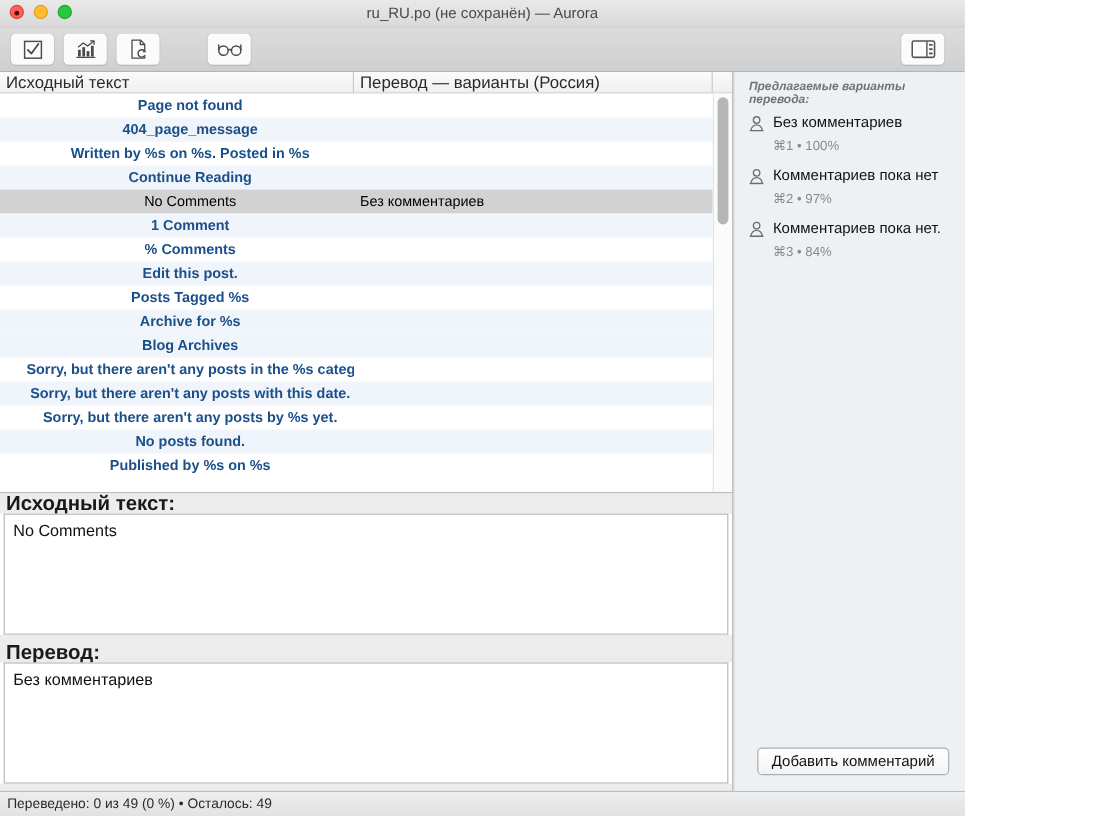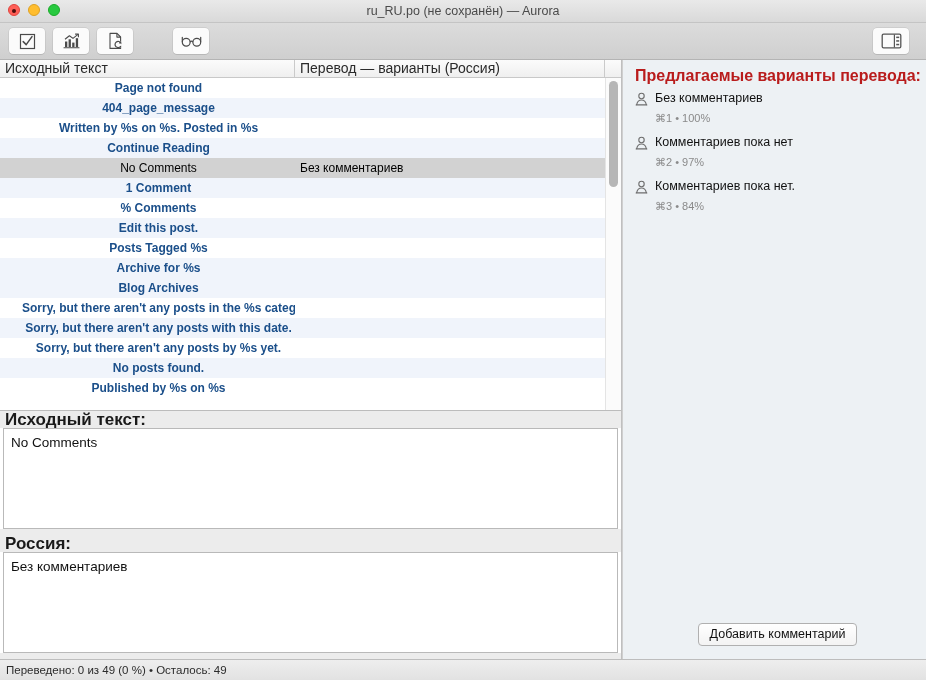--- a/index.html
+++ b/index.html
@@ -7,21 +7,21 @@
     background: #ffffff;
   }
   body {
     width: 926px; height: 680px;
     font-family: "Liberation Sans", sans-serif;
     -webkit-font-smoothing: antialiased;
     overflow: hidden;
   }
   #app {
     position: relative;
-    width: 926px; height: 680px;
+    width: 804px; height: 680px;
     background: #ececec;
     display: flex;
     flex-direction: column;
   }
 
   
   .titlebar {
     position: relative;
     height: 22px;
     background: linear-gradient(#e9e9e9, #d9d9d9);
@@ -227,24 +227,25 @@
     display: inline-block;
     width: 1px;
     height: 14px;
     background: transparent;
     vertical-align: -2px;
   }
   .spacer-sm { height: 6px; flex: 0 0 auto; background: #ececec; }
 
   
   .sugg-title {
-    font-size: 16px;
+    font-size: 10px;
     font-weight: bold;
-    color: #b91c1c;
+    color: #737373;
     padding: 7px 0 6px 12px;
+    font-style: italic;
   }
   .sugg-list { padding-left: 10px; }
   .sugg {
     display: flex;
     align-items: flex-start;
     margin-bottom: 10px;
     cursor: default;
   }
   .sugg .picon {
     width: 14px;
@@ -450,21 +451,21 @@
         </div>
       </div>
 
       <div class="pane-label">Исходный текст:</div>
       <div class="pane-box" id="src-box">
         <span>No Comments</span>
       </div>
 
       <div class="spacer-sm"></div>
 
-      <div class="pane-label">Россия:</div>
+      <div class="pane-label">Перевод:</div>
       <div class="pane-box" id="trg-box">
         <span>Без комментариев</span><span class="caret"></span>
       </div>
       <div class="spacer-sm"></div>
     </div>
 
     <div class="right">
       <div class="sugg-title">Предлагаемые варианты перевода:</div>
       <div class="sugg-list" id="sugg-list">
           <div class="sugg">

